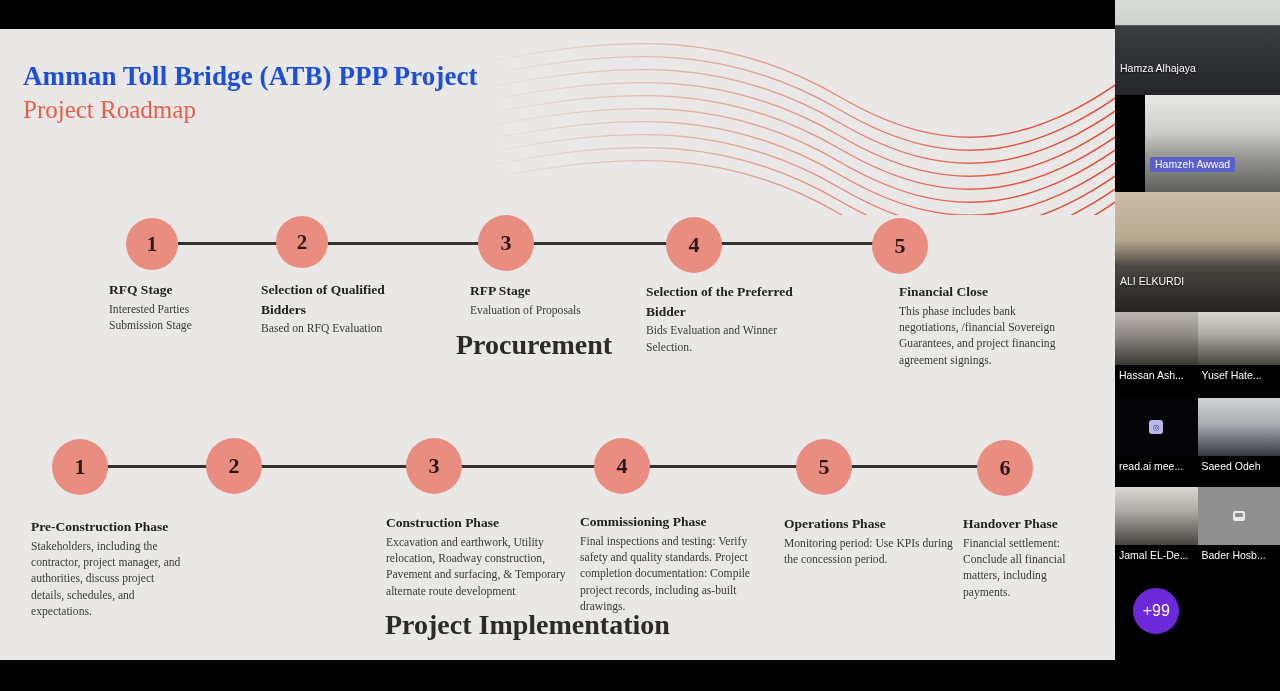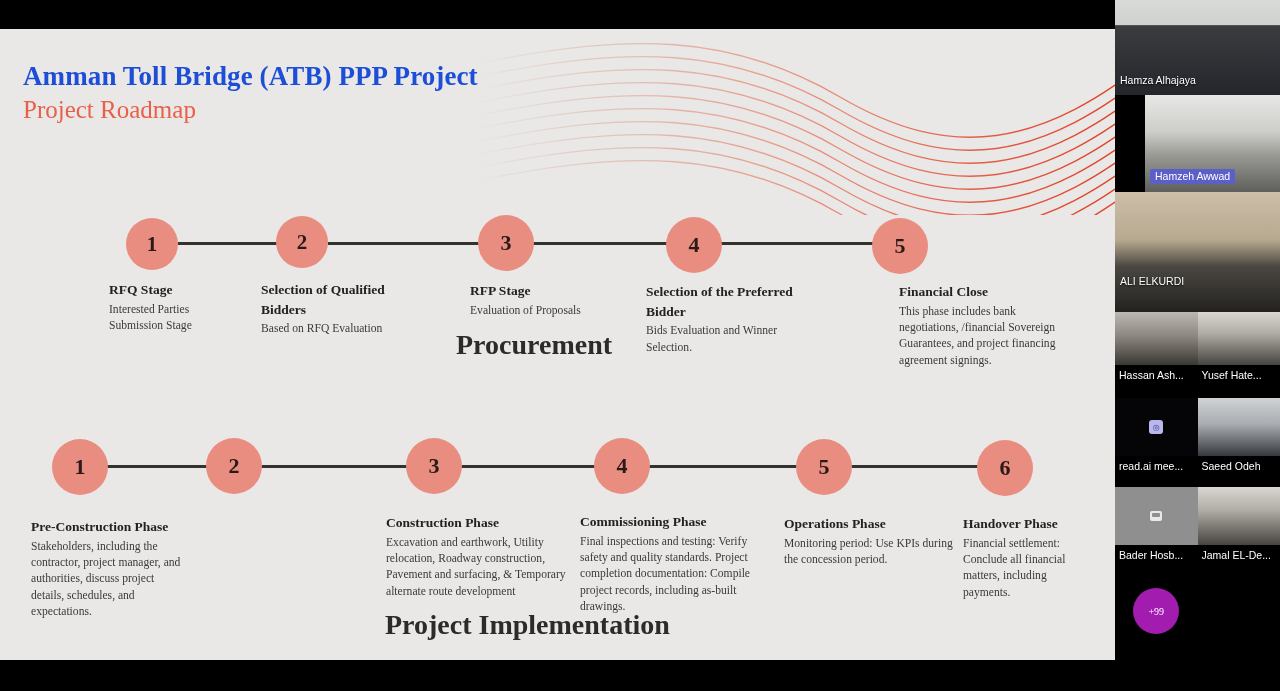--- a/index.html
+++ b/index.html
@@ -74,21 +74,21 @@
   }
 
   
   #rail {
     position: absolute; right: 0; top: 0;
     width: 165px; height: 691px; background: #000;
   }
   .tile { position: relative; width: 165px; background: #000; overflow: hidden; }
   .tile .vid { position: absolute; inset: 0; }
   .nm {
-    position: absolute; left: 5px; bottom: 8px;
+    position: absolute; left: 5px; bottom: 20px;
     font-family: "Liberation Sans", sans-serif;
     font-size: 10.5px; color: #fff; line-height: 1.2;
     text-shadow: 0 1px 2px rgba(0,0,0,.9);
     max-width: 155px; overflow: hidden; white-space: nowrap;
   }
   .nm.hl { background: #5b5fc7; padding: 1px 5px; border-radius: 2px; text-shadow: none; }
 
   .duo { display: flex; width: 165px; }
   .half { position: relative; width: 82.5px; overflow: hidden; }
   .half .thumb { position: relative; width: 100%; }
@@ -131,23 +131,23 @@
     position: absolute; left: 50%; top: 50%; transform: translate(-50%,-50%);
     width: 12px; height: 10px; border-radius: 2px;
     background: #e9e9e9;
   }
   .cam-icon::after {
     content: ""; position: absolute; left: 2px; top: 2px;
     width: 8px; height: 4px; background: #8f8f8f; border-radius: 1px;
   }
   .more-badge {
     width: 46px; height: 46px; border-radius: 50%;
-    background: #a21caf; color: #fff;
+    background: #6d28d9; color: #fff;
     display: flex; align-items: center; justify-content: center;
-    font-family: Liberation Serif, serif; font-size: 10px;
+    font-family: Liberation Sans, sans-serif; font-size: 16px;
     margin: 14px auto 0;
   }
   .avatar-wrap { position: relative; width: 82.5px; height: 60px; }
 </style>
 </head>
 <body>
 
 <div id="app">
 
   <div id="stage">
@@ -295,29 +295,29 @@
         <div class="cap">read.ai mee...</div>
       </div>
       <div class="half">
         <div class="thumb room-f" style="height:58px;"></div>
         <div class="cap">Saeed Odeh</div>
       </div>
     </div>
 
     <div class="duo" style="margin-top:10px;">
       <div class="half">
+        <div class="thumb room-e" style="height:58px;"></div>
+        <div class="cap">Jamal EL-De...</div>
+      </div>
+      <div class="half">
         <div class="thumb room-g" style="height:58px;">
           <div class="cam-icon"></div>
         </div>
         <div class="cap">Bader Hosb...</div>
       </div>
-      <div class="half">
-        <div class="thumb room-e" style="height:58px;"></div>
-        <div class="cap">Jamal EL-De...</div>
-      </div>
     </div>
 
     <div class="duo" style="margin-top:8px;">
       <div class="half">
         <div class="more-badge">+99</div>
       </div>
     </div>
 
   </div>
 </div>

